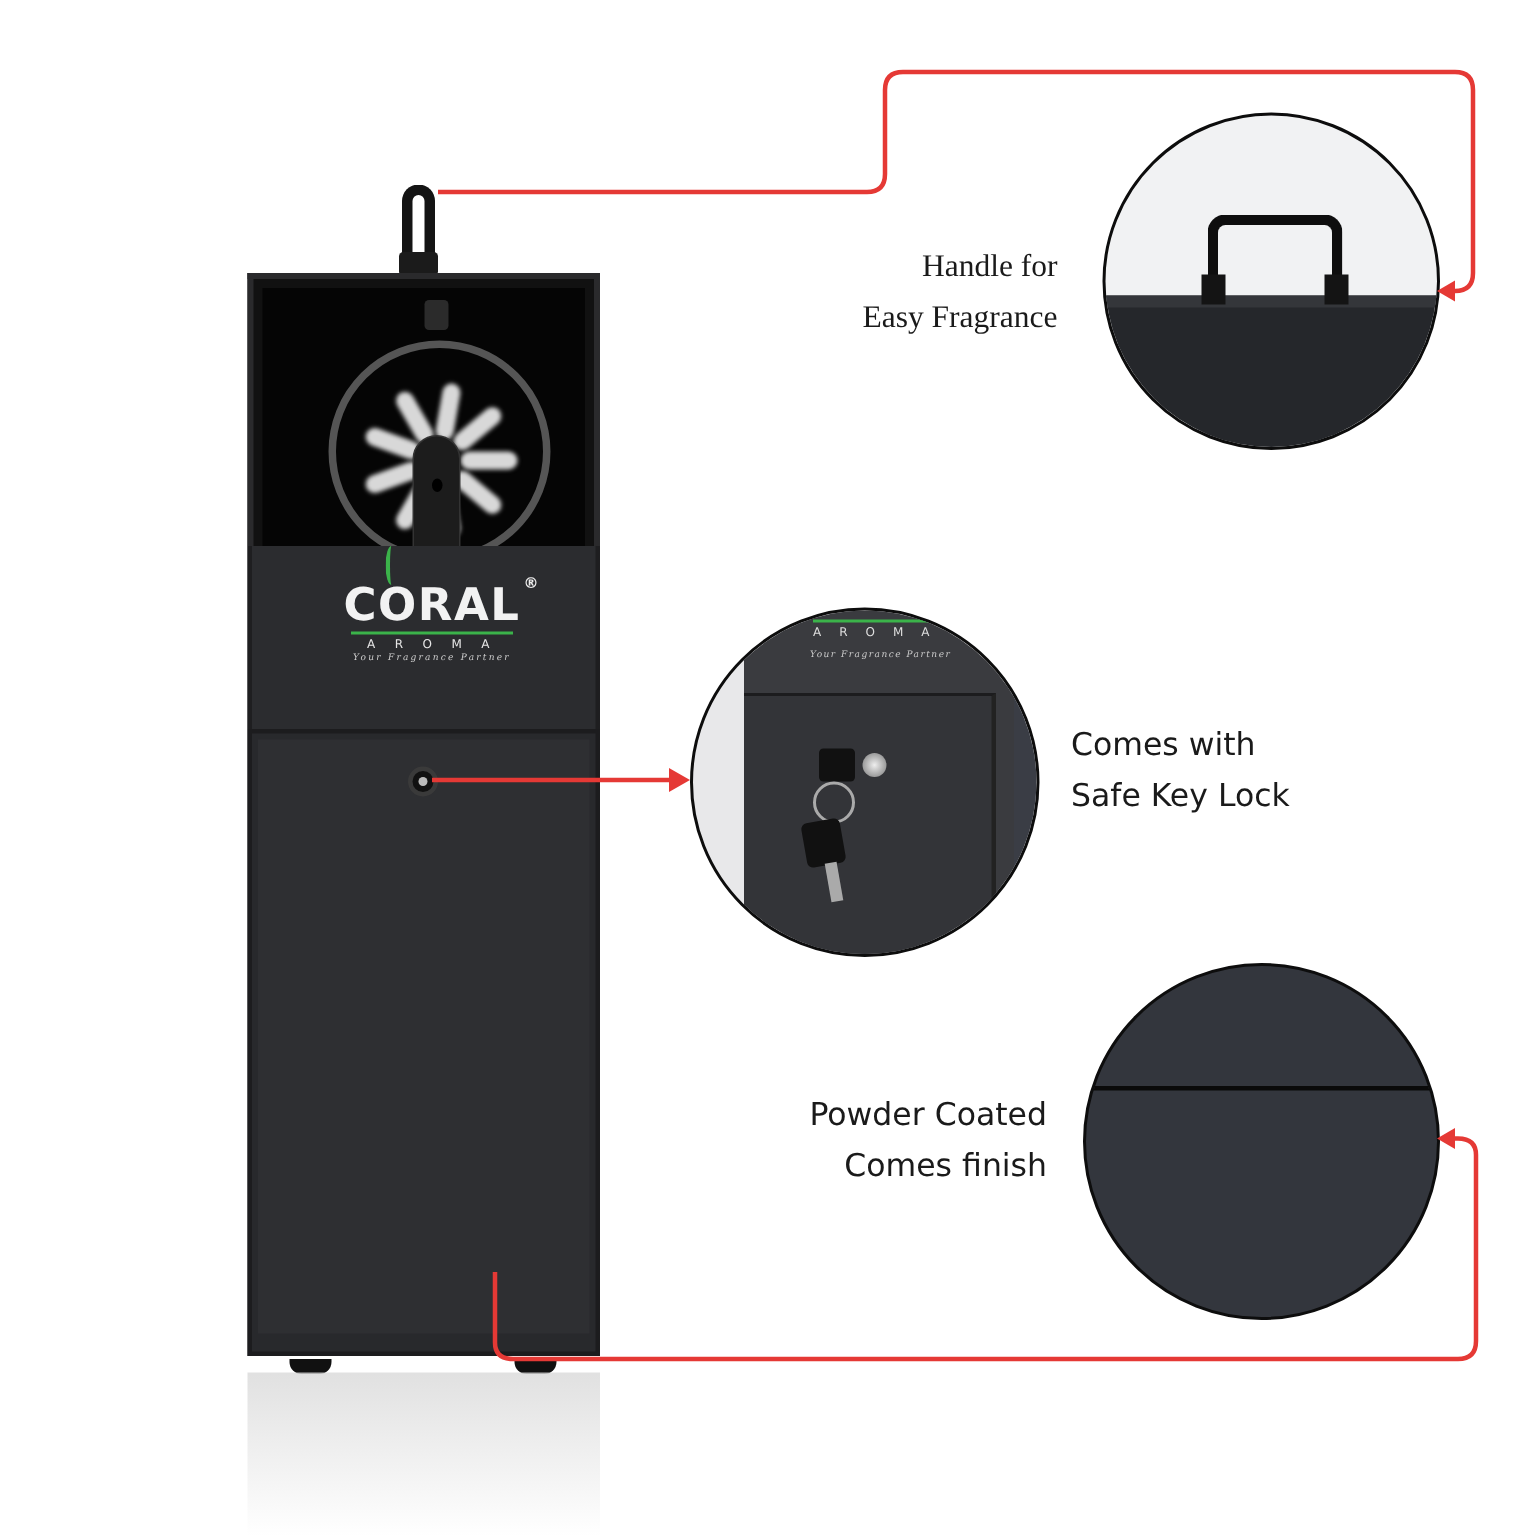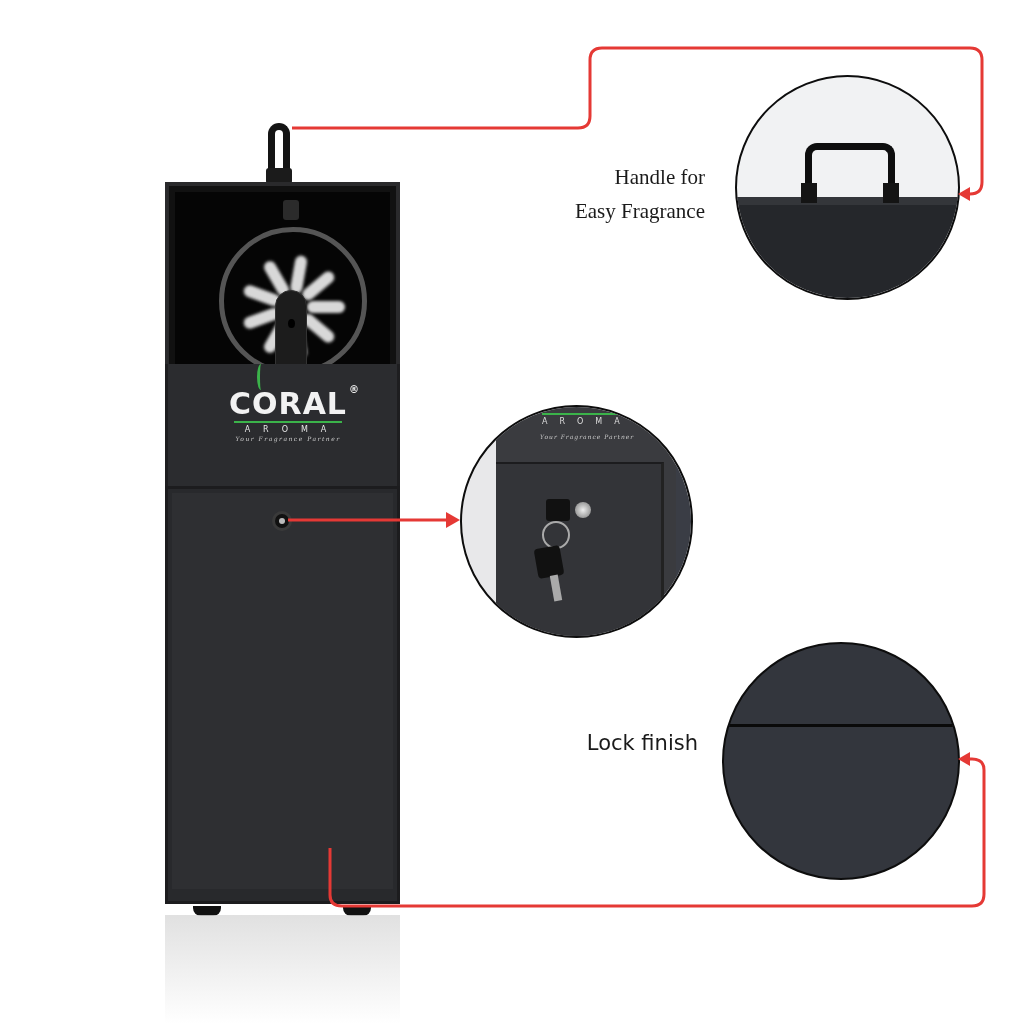--- a/index.html
+++ b/index.html
@@ -148,23 +148,26 @@
 
   <div class="circle c-finish">
     <div class="seam"></div>
   </div>
 
   <div class="label l-handle">
     <span>Handle for</span>
     <span>Easy Fragrance</span>
   </div>
   <div class="label l-lock">
+    <span>Comes with</span>
+    <span>Safe Key Lock</span>
   </div>
   <div class="label l-finish">
-    <span>Lock finish</span>
+    <span>Powder Coated</span>
+    <span>Comes finish</span>
   </div>
 
   <svg class="lines" viewBox="0 0 1024 1024">
     <g fill="none" stroke="#e53935" stroke-width="3" stroke-linejoin="round">
 
       <path d="M292 128 L578 128 Q590 128 590 116 L590 60 Q590 48 602 48 L970 48 Q982 48 982 60 L982 182 Q982 194 970 194 L968 194"></path>
 
       <path d="M288 520 L448 520"></path>
 
       <path d="M330 848 L330 895 Q330 906 342 906 L972 906 Q984 906 984 894 L984 770 Q984 759 972 759 L968 759"></path>

